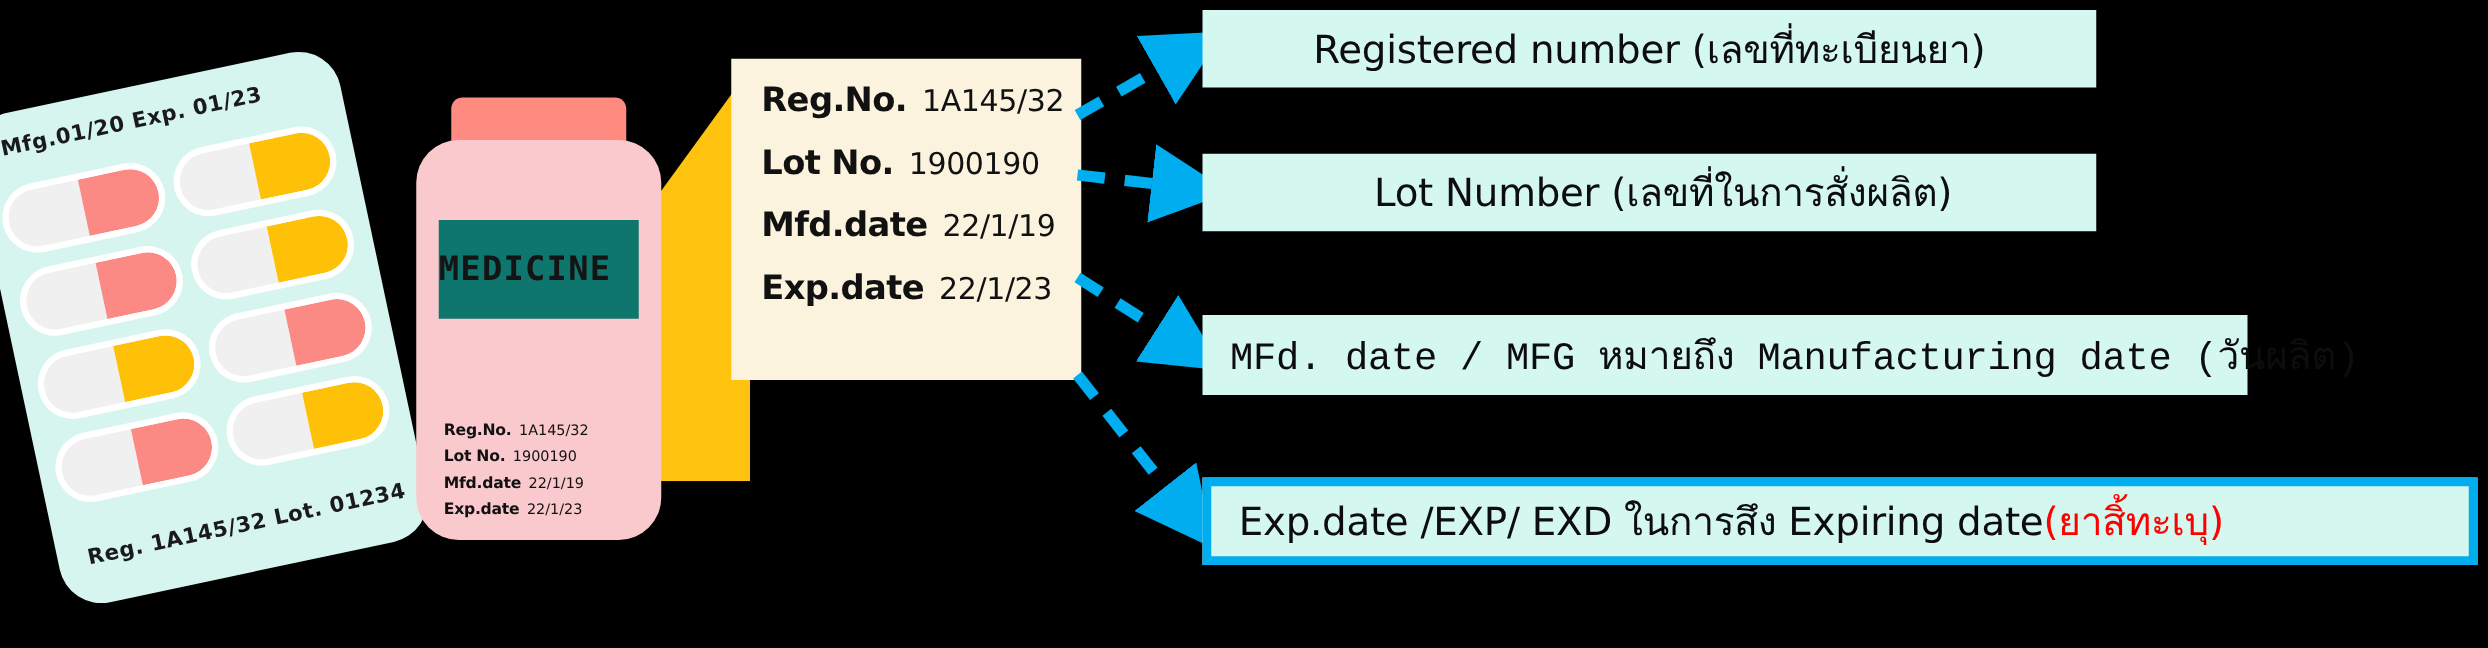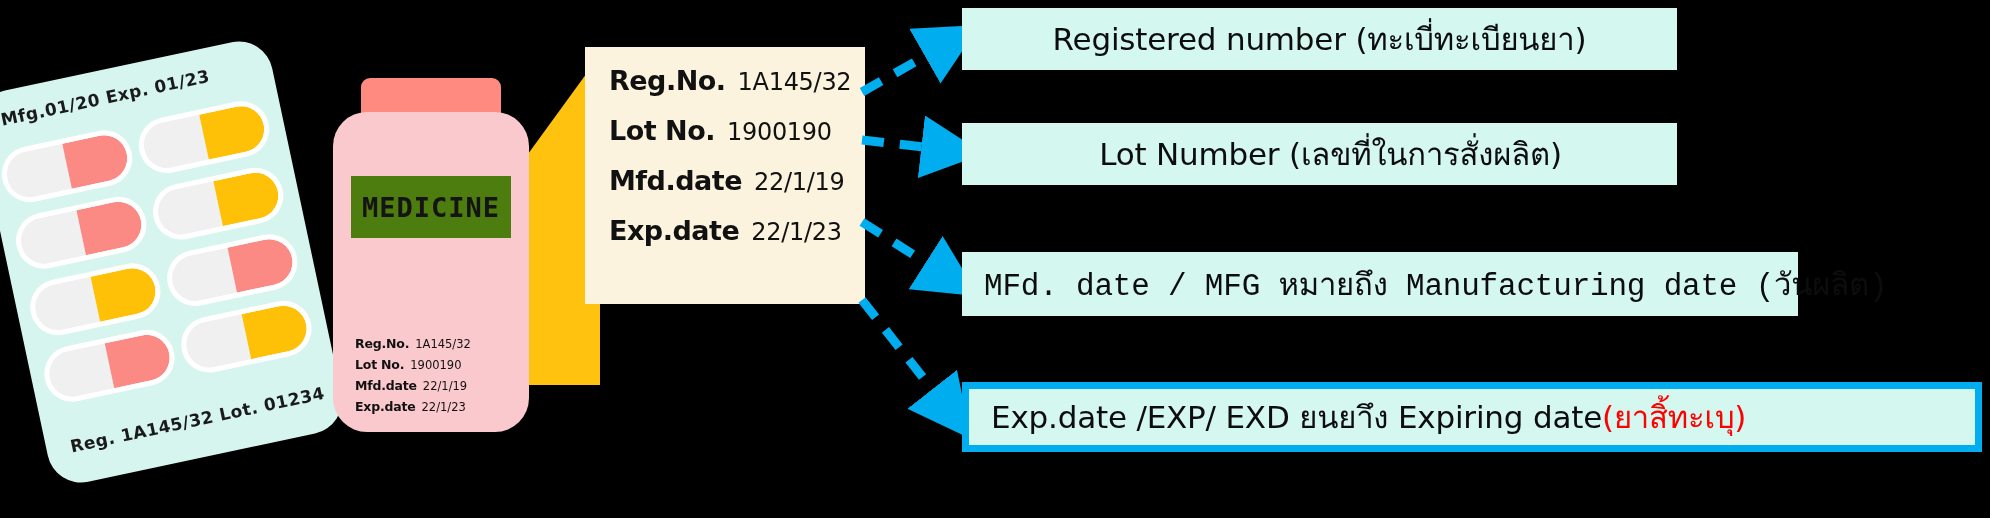--- a/index.html
+++ b/index.html
@@ -41,22 +41,22 @@
   #bottle{position:absolute;left:333px;top:78px;width:196px;height:354px;}
   .cap{
     position:absolute;left:28px;top:0;width:140px;height:40px;
     background:#FF8A80;border-radius:9px 9px 3px 3px;
   }
   .body{
     position:absolute;left:0;top:34px;width:196px;height:320px;
     background:#F9C9CD;border-radius:34px;
   }
   .label-white{
-    position:absolute;left:18px;top:64px;width:160px;height:62px;
-    background:#4d7c0f;display:flex;align-items:center;justify-content:center;
+    position:absolute;left:18px;top:64px;width:160px;height:79px;
+    background:#0f766e;display:flex;align-items:center;justify-content:flex-start;
   }
   .label-white span{
     font-family:"DejaVu Sans Mono","Liberation Mono",monospace;
     font-size:27px;font-weight:700;color:#141414;letter-spacing:1px;
   }
   .mini-info{
     position:absolute;left:22px;top:224px;width:156px;
     display:flex;flex-direction:column;gap:6px;
   }
   .mini-row{display:flex;align-items:baseline;gap:6px;white-space:nowrap;}
@@ -199,26 +199,26 @@
         <polygon points="0,0 7,3.5 0,7" fill="#00AEEF"></polygon>
       </marker>
     </defs>
     <line x1="862" y1="92" x2="950" y2="42" stroke="#00AEEF" stroke-width="9" stroke-dasharray="22 16" marker-end="url(#ah)"></line>
     <line x1="862" y1="140" x2="950" y2="150" stroke="#00AEEF" stroke-width="9" stroke-dasharray="22 16" marker-end="url(#ah)"></line>
     <line x1="862" y1="222" x2="950" y2="278" stroke="#00AEEF" stroke-width="9" stroke-dasharray="22 16" marker-end="url(#ah)"></line>
     <line x1="862" y1="300" x2="950" y2="412" stroke="#00AEEF" stroke-width="9" stroke-dasharray="22 16" marker-end="url(#ah)"></line>
   </svg>
 
   <div class="callout" id="box1">
-    <span>Registered number (ทะเบี่ทะเบียนยา)</span>
+    <span>Registered number (เลขที่ทะเบียนยา)</span>
   </div>
   <div class="callout" id="box2">
     <span>Lot Number (เลขที่ในการสั่งผลิต)</span>
   </div>
   <div class="callout" id="box3">
     <span>MFd. date / MFG หมายถึง Manufacturing date (วันผลิต)</span>
   </div>
   <div class="callout" id="box4">
-    <span>Exp.date /EXP/ EXD ยนยาึง Expiring date </span>
+    <span>Exp.date /EXP/ EXD ในการสึง Expiring date </span>
       <span class="red">(ยาสิ้ทะเบุ)</span>
   </div>
 
 </div>
 
 </body></html>

